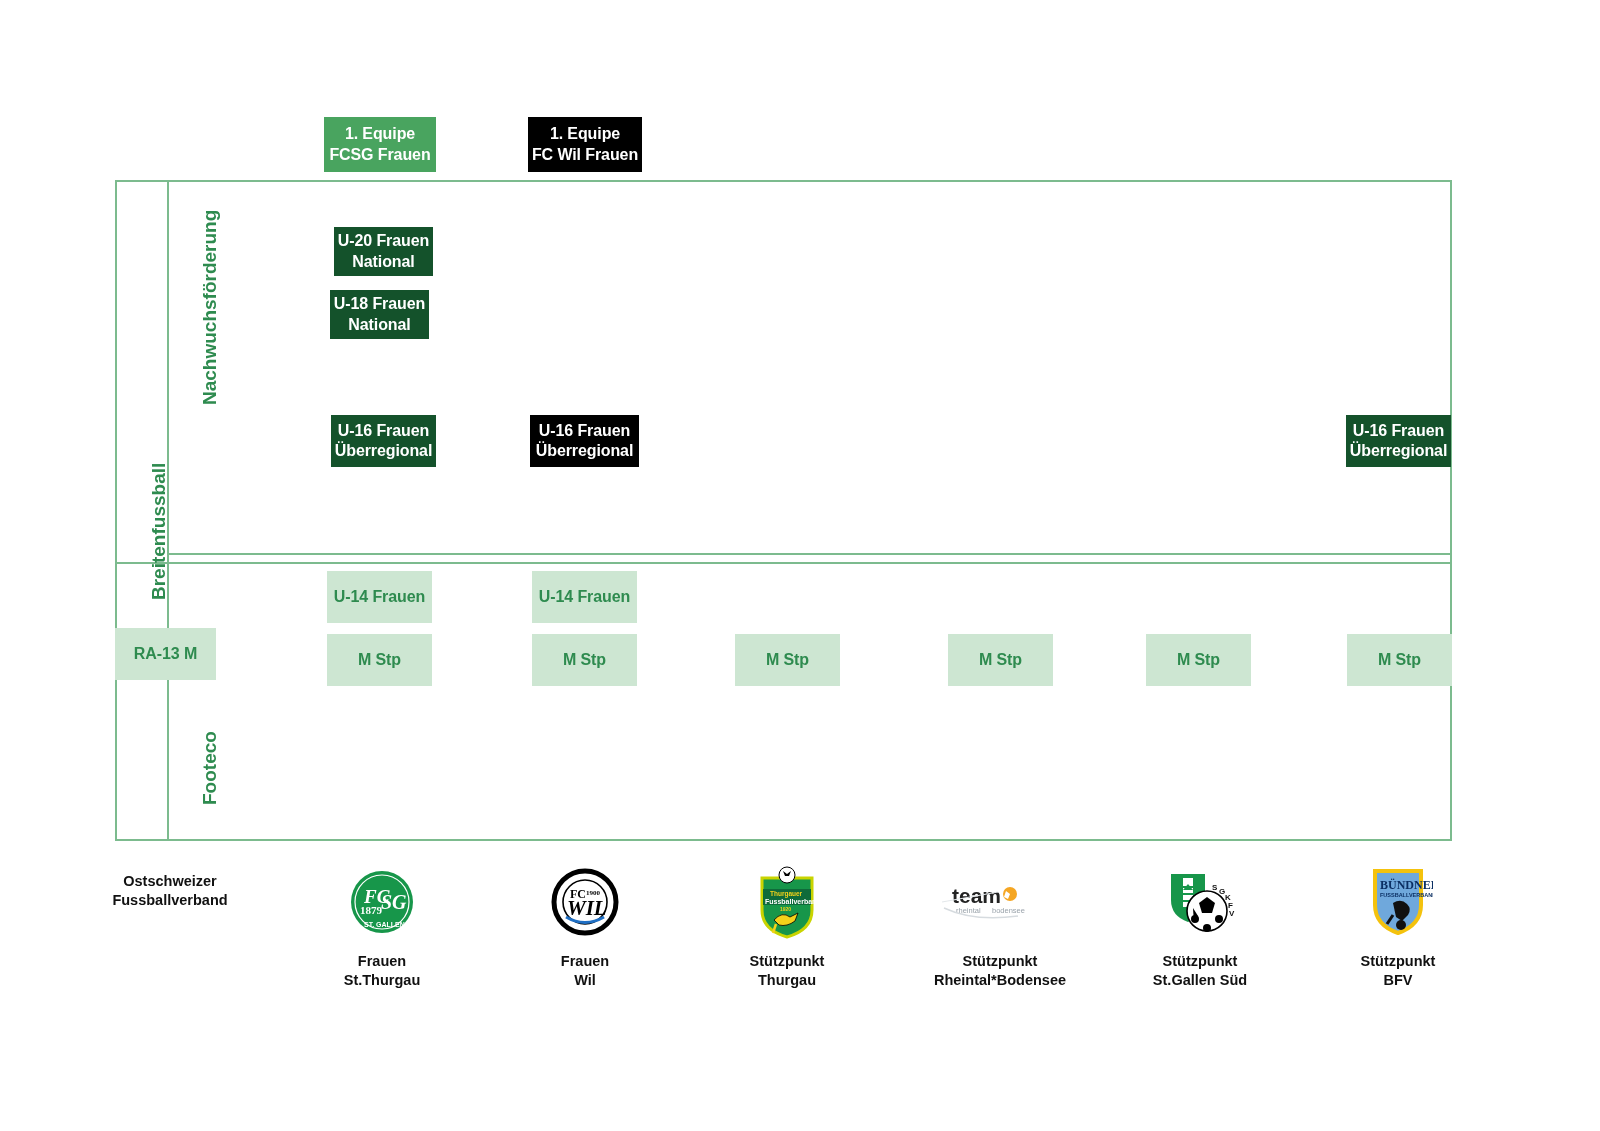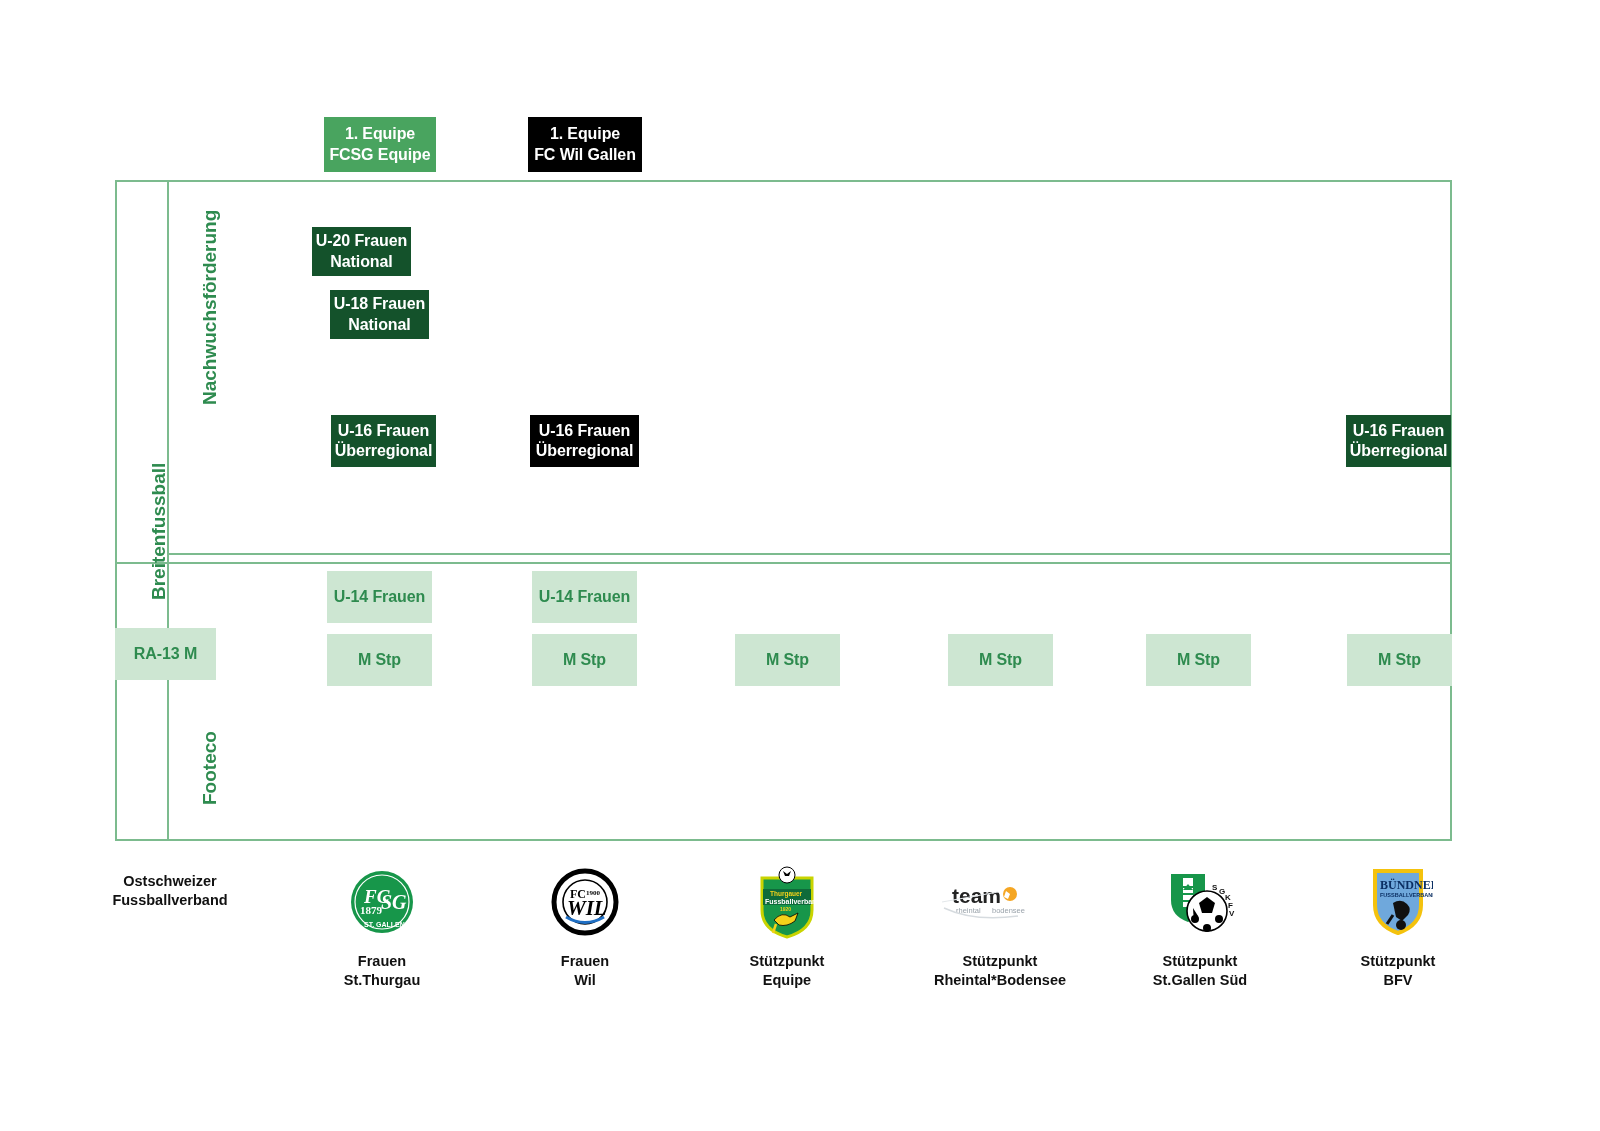--- a/index.html
+++ b/index.html
@@ -68,26 +68,26 @@
   }
   .logo-caption span { display:block; white-space:nowrap; }
 </style>
 </head>
 <body>
 
 <div class="stage">
 
   <div class="box box-green-mid" style="left:324px; top:117px; width:112px; height:55px;">
     <span>1. Equipe</span>
-    <span>FCSG Equipe</span>
+    <span>FCSG Frauen</span>
   </div>
 
   <div class="box box-black" style="left:528px; top:117px; width:114px; height:55px;">
     <span>1. Equipe</span>
-    <span>FC Wil Gallen</span>
+    <span>FC Wil Frauen</span>
   </div>
 
   <div class="frame-line" style="left:115px; top:180px; width:1337px; height:1.6px;"></div>
   <div class="frame-line" style="left:115px; top:839px; width:1337px; height:1.6px;"></div>
   <div class="frame-line" style="left:115px; top:180px; width:1.6px; height:661px;"></div>
   <div class="frame-line" style="left:1450px; top:180px; width:1.6px; height:661px;"></div>
 
   <div class="frame-line" style="left:167px; top:180px; width:1.6px; height:661px;"></div>
 
   <div class="frame-line" style="left:167px; top:553px; width:1285px; height:1.6px;"></div>
@@ -95,21 +95,21 @@
   <div class="frame-line" style="left:1450px; top:553px; width:1.6px; height:10px;"></div>
 
   <div class="frame-line" style="left:167px; top:693px; width:0px; height:0px;"></div>
 
   <div class="vlabel" style="left:148px; top:600px; font-size:19px;">Breitenfussball</div>
 
   <div class="vlabel" style="left:199px; top:405px; font-size:19px;">Nachwuchsförderung</div>
 
   <div class="vlabel" style="left:199px; top:805px; font-size:19px;">Footeco</div>
 
-  <div class="box box-green-dark" style="left:312px; top:227px; width:99px; height:49px;">
+  <div class="box box-green-dark" style="left:334px; top:227px; width:99px; height:49px;">
     <span>U-20 Frauen</span>
     <span>National</span>
   </div>
 
   <div class="box box-green-dark" style="left:330px; top:290px; width:99px; height:49px;text-align:center;">
     <span>U-18 Frauen</span>
     <span>National</span>
   </div>
 
   <div class="box box-green-dark" style="left:331px; top:415px; width:105px; height:52px;">
@@ -210,21 +210,21 @@
           <rect x="11" y="25" width="48" height="16" fill="#0f6b3a"></rect>
           <text x="18" y="32" font-family="'Liberation Sans',sans-serif" font-size="6.5" font-weight="bold" fill="#f4d21a">Thurgauer</text>
           <text x="13" y="40" font-family="'Liberation Sans',sans-serif" font-size="7" font-weight="bold" fill="#ffffff">Fussballverband</text>
           <text x="28" y="47" font-family="'Liberation Sans',sans-serif" font-size="5" font-weight="bold" fill="#f4d21a">1920</text>
           <path d="M22 56 q8 -9 16 -3 l8 -4 l-3 8 q-8 6 -16 4 z" fill="#f4d21a" stroke="#000" stroke-width="0.8"></path>
           <path d="M24 60 l-3 9" stroke="#f4d21a" stroke-width="2.5"></path>
         </svg>
       </div>
       <div class="logo-caption">
         <span>Stützpunkt</span>
-        <span>Equipe</span>
+        <span>Thurgau</span>
       </div>
     </div>
 
     <div class="logo-cell" style="left:910px;">
       <div class="logo-art">
         <svg width="120" height="48" viewBox="0 0 120 48">
           <text x="12" y="25" font-family="'Liberation Sans',sans-serif" font-size="21" font-weight="bold" fill="#222">team</text>
           <circle cx="70" cy="16" r="7" fill="#f5a623"></circle>
           <path d="M66 13 l4 3 l-2 5 l-4 -2 z" fill="#ffffff"></path>
           <text x="16" y="35" font-family="'Liberation Sans',sans-serif" font-size="7.5" fill="#9aa3ab">rheintal</text>

